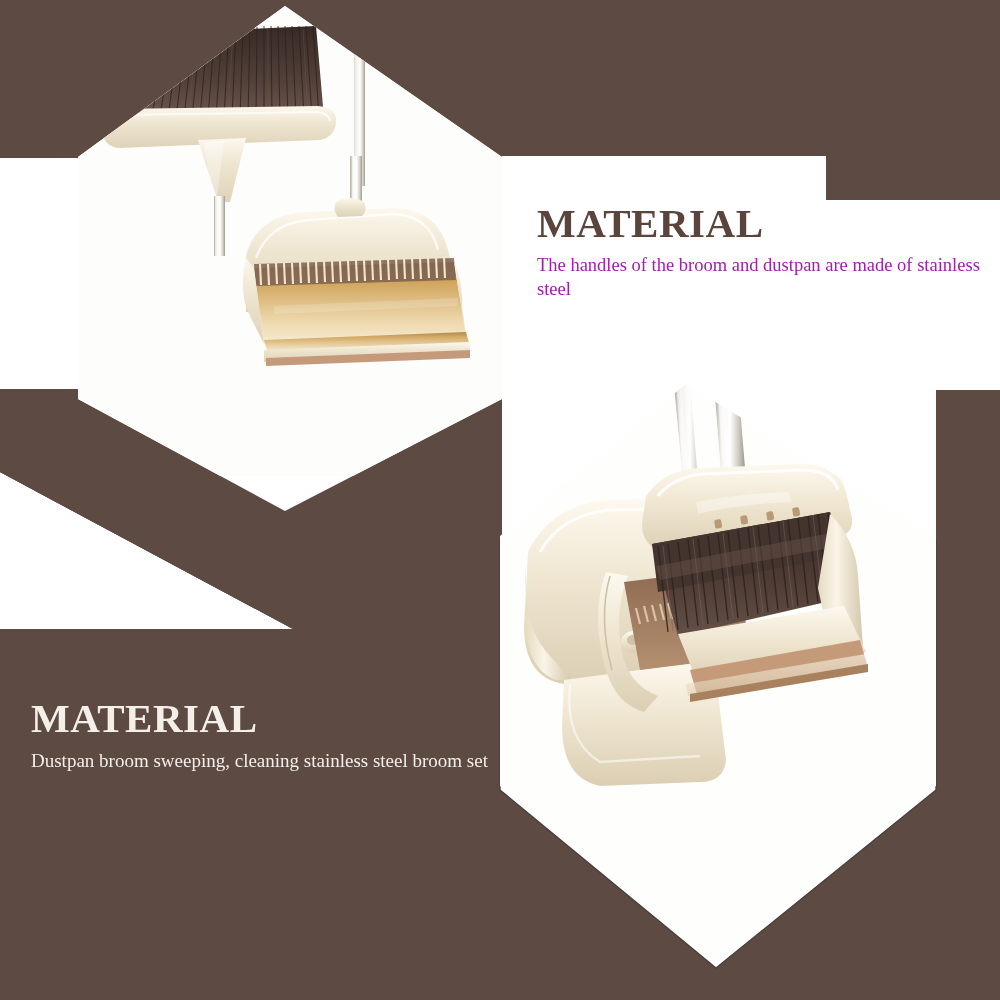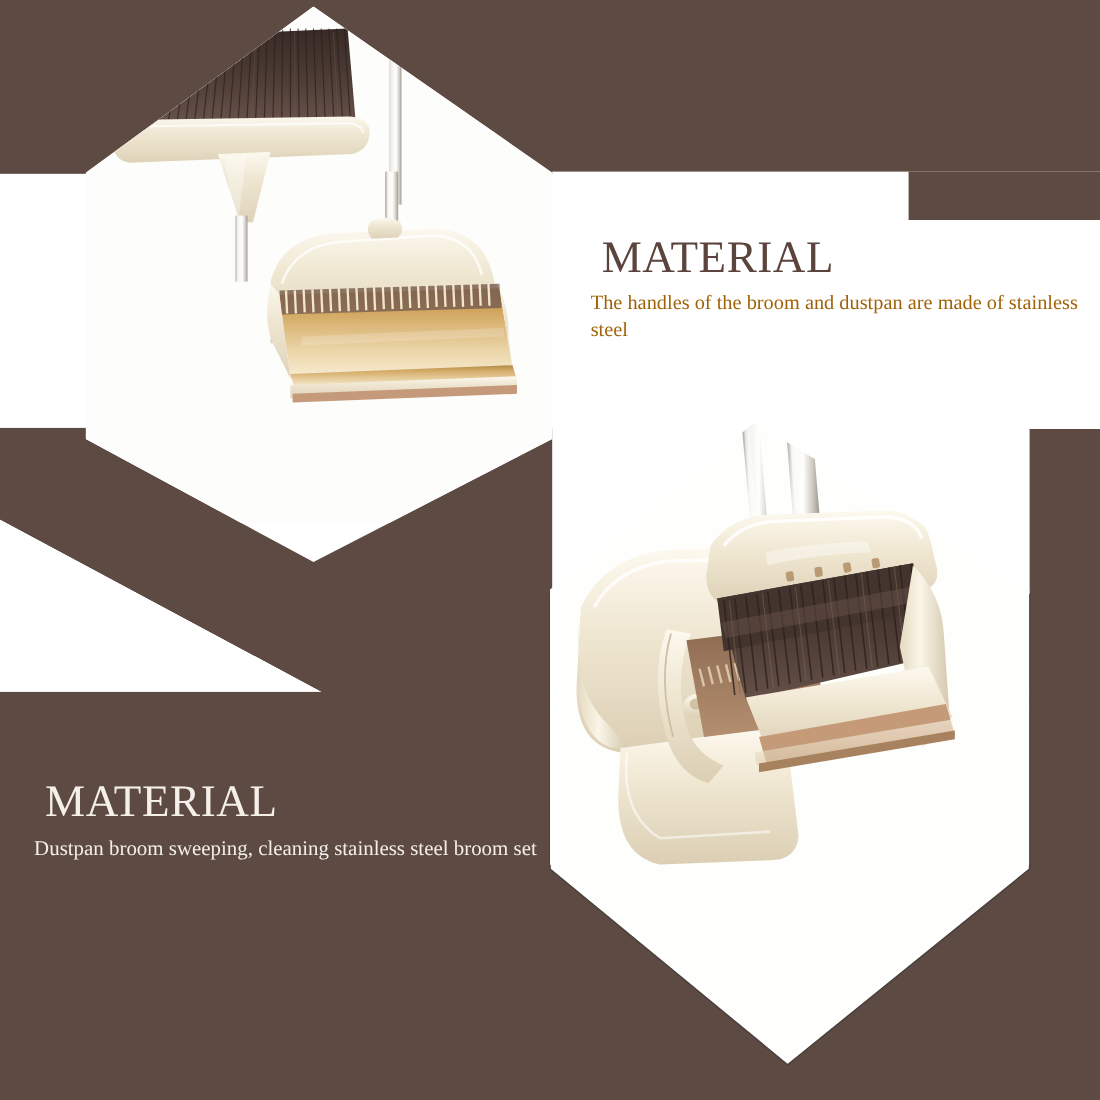--- a/index.html
+++ b/index.html
@@ -9,34 +9,34 @@
     background:#ffffff;
     position:relative;
   }
   #stage{position:absolute;inset:0;width:1000px;height:1000px;}
   #bg{position:absolute;left:0;top:0;width:1000px;height:1000px;}
 
   
   .block{position:absolute;}
   .h-title{
     font-family:"Liberation Serif",serif;
-    font-weight:400;
+    font-weight:700;
     letter-spacing:0.5px;
     line-height:1;
-    margin:10px;
+    margin:0;
   }
   .h-sub{
     font-family:"Liberation Serif",serif;
     font-weight:400;
     line-height:1.32;
     margin:0;
   }
   #material-block{left:537px;top:203px;width:450px;}
   #material-block .h-title{font-size:41px;color:#5b443c;}
-  #material-block .h-sub{font-size:18.5px;color:#a16207;margin-top:9px;}
+  #material-block .h-sub{font-size:18.5px;color:#a21caf;margin-top:9px;}
 
   #function-block{left:31px;top:698px;width:470px;}
   #function-block .h-title{font-size:41px;color:#f4efe9;}
   #function-block .h-sub{font-size:19px;color:#f3eee9;margin-top:9px;}
 
   
   .photo{position:absolute;overflow:hidden;}
   #photo-top{left:78px;top:6px;width:424px;height:470px;}
   #photo-bottom{left:500px;top:384px;width:436px;height:586px;}
   .photo svg{display:block;}

